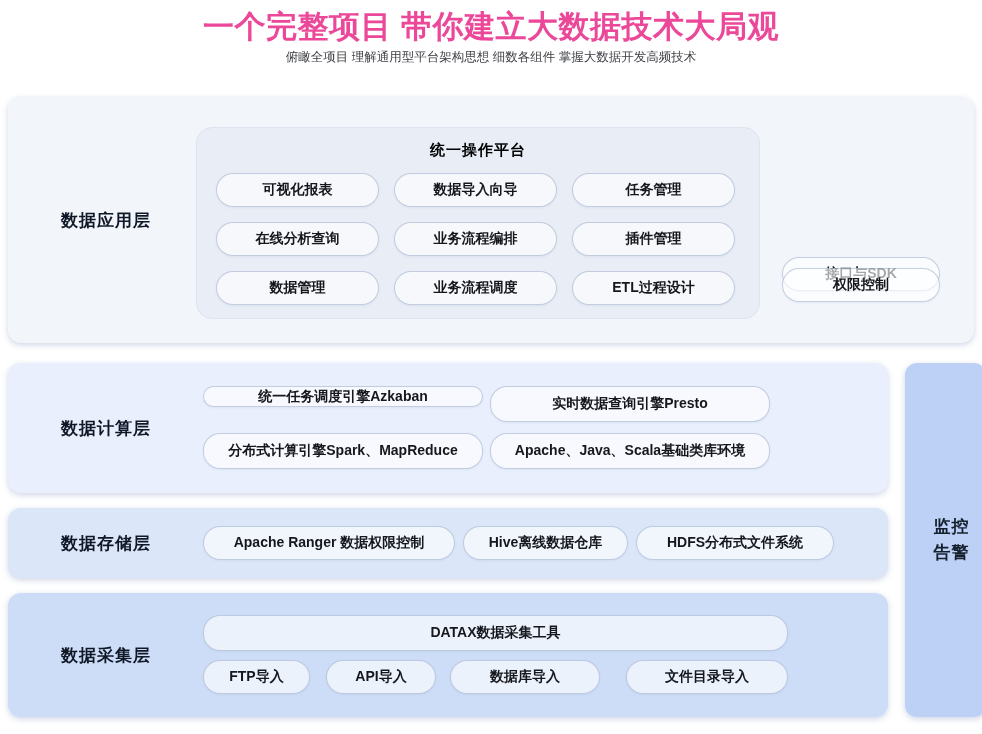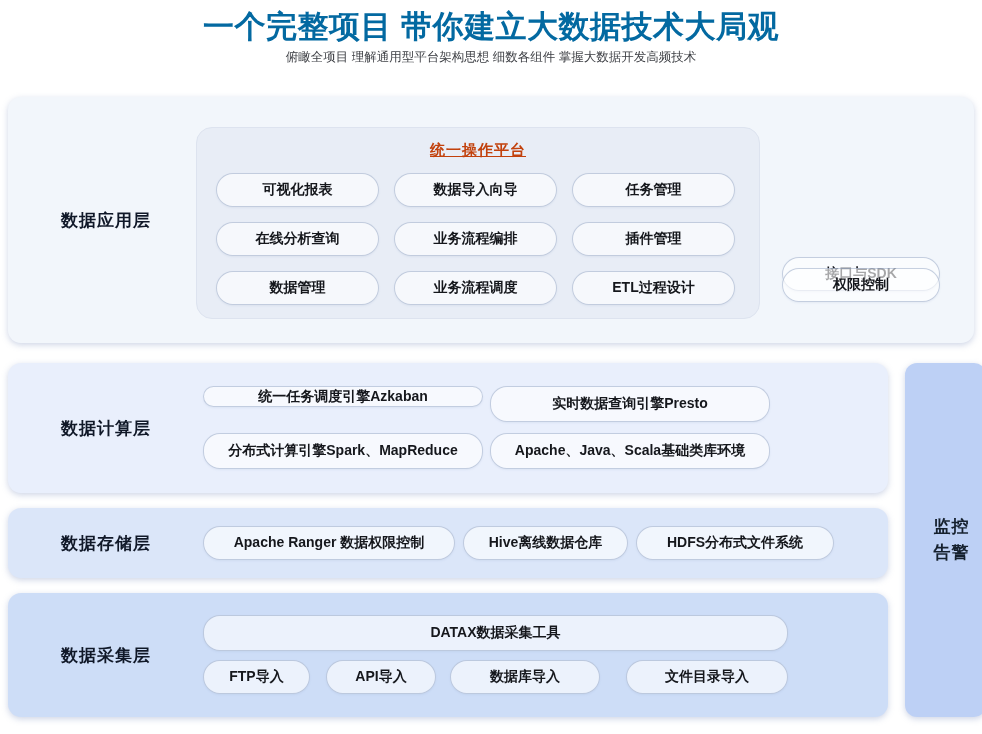--- a/index.html
+++ b/index.html
@@ -2,21 +2,21 @@
 <html><head>
 <meta charset="utf-8">
 <style>
   html,body{margin:0;padding:0;background:#ffffff;}
   body{font-family:"Liberation Sans","DejaVu Sans",sans-serif;color:#15171c;}
   .stage{position:relative;width:982px;height:734px;background:#ffffff;overflow:hidden;}
 
   .page-title{
     position:absolute;top:6px;left:0;width:100%;
     text-align:center;font-size:31px;font-weight:800;
-    color:#0369a1;letter-spacing:0.5px;
+    color:#ec4899;letter-spacing:0.5px;
   }
   .page-subtitle{
     position:absolute;top:49px;left:0;width:100%;
     text-align:center;font-size:12.5px;font-weight:500;color:#3d3f44;
   }
 
   .layer{
     position:absolute;border-radius:13px;
     box-shadow:0 2px 6px rgba(125,145,190,0.38);
   }
@@ -36,21 +36,21 @@
     box-sizing:border-box;white-space:nowrap;
   }
 
   .inner-panel{
     position:absolute;left:188px;top:30px;width:564px;height:192px;
     background:#e8edf6;border:1px solid #dde3ef;border-radius:16px;
     box-sizing:border-box;
   }
   .inner-title{
     position:absolute;top:13px;left:0;width:100%;text-align:center;
-    font-size:15px;font-weight:700;color:#c2410c;letter-spacing:1px;text-decoration:underline;
+    font-size:15px;font-weight:700;color:#000000;letter-spacing:1px;
   }
   .inner-grid{
     position:absolute;left:19px;top:45px;width:526px;
     display:grid;grid-template-columns:repeat(3,163px);
     grid-auto-rows:34px;column-gap:9px;row-gap:15px;gap:15px;
   }
   .inner-grid .chip{position:relative;width:163px;}
 
   .monitor-panel{
     position:absolute;left:905px;top:363px;width:69px;height:354px;

